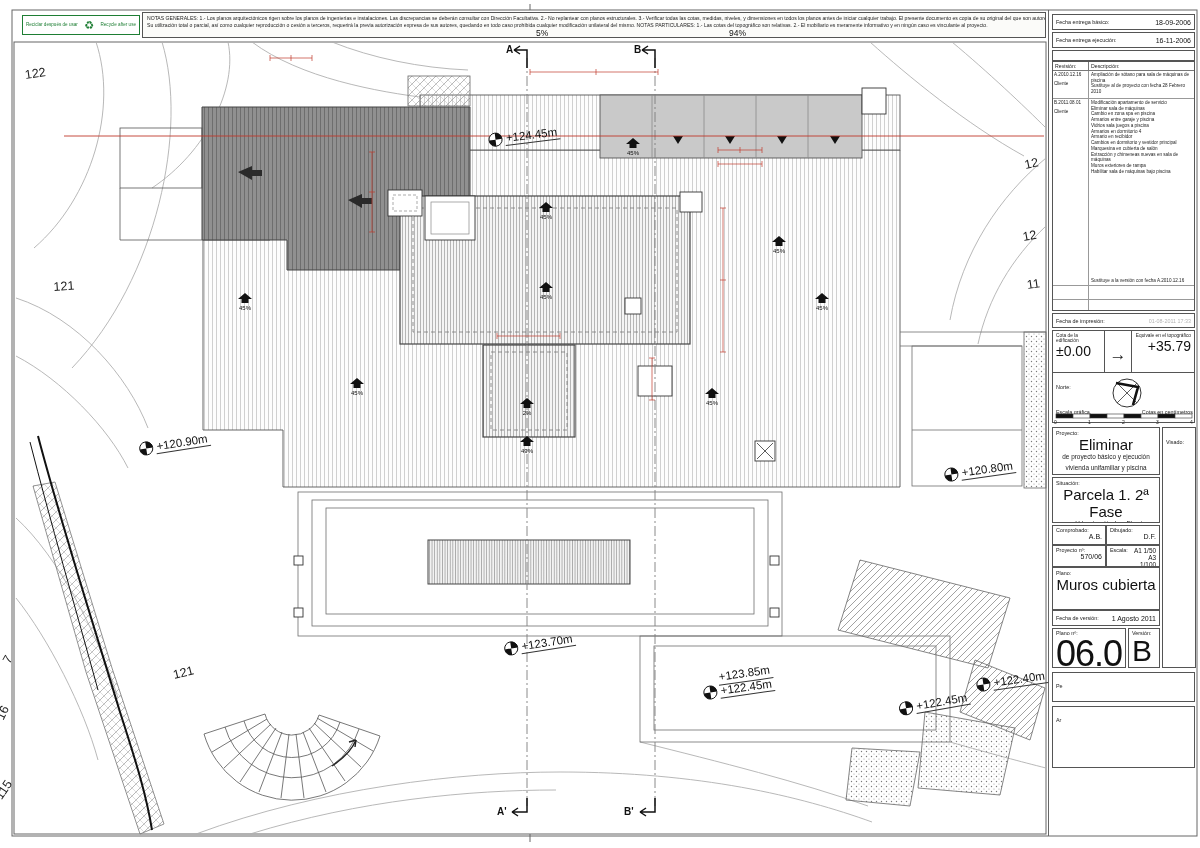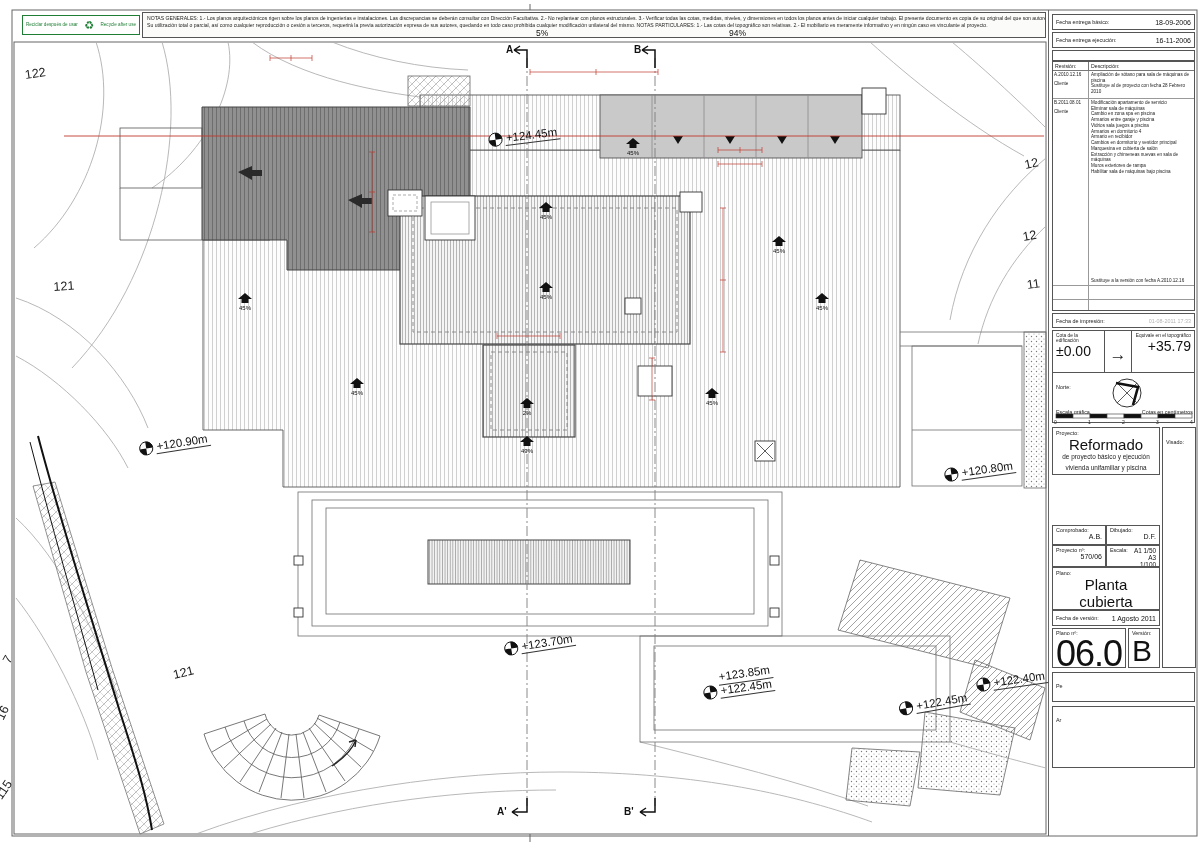--- a/index.html
+++ b/index.html
@@ -338,26 +338,32 @@
       <text x="2" y="11">0</text>
       <text x="36" y="11">1</text>
       <text x="70" y="11">2</text>
       <text x="104" y="11">3</text>
       <text x="138" y="11">4</text>
     </g>
   </svg>
 
   <div class="tb" style="left:1052px;top:427px;width:108px;height:48px;padding:2px 3px;text-align:center">
     <div class="tb-lab" style="text-align:left">Proyecto:</div>
-    <div style="font-size:15px;color:#111">Reformado</div>
+    <div style="font-size:15px;color:#111">Eliminar</div>
     <div style="font-size:6.4px">de proyecto básico y ejecución</div>
     <div style="font-size:6.4px;margin-top:4px">vivienda unifamiliar y piscina</div>
   </div>
   <div class="tb" style="left:1162px;top:427px;width:34px;height:241px;padding:2px 3px">
     <span class="tb-lab">Visado:</span>
+  </div>
+  <div class="tb" style="left:1052px;top:477px;width:108px;height:46px;padding:2px 3px;text-align:right">
+    <div class="tb-lab" style="text-align:left">Situación:</div>
+    <div style="font-size:15px;color:#111;text-align:center">Parcela 1. 2ª Fase</div>
+    <div style="font-size:6.4px">Urbanización Los Flamingos</div>
+
   </div>
   <div class="tb" style="left:1052px;top:525px;width:54px;height:20px;padding:1px 3px">
     <div class="tb-lab">Comprobado:</div>
     <div class="tb-val" style="text-align:right">A.B.</div>
   </div>
   <div class="tb" style="left:1106px;top:525px;width:54px;height:20px;padding:1px 3px">
     <div class="tb-lab">Dibujado:</div>
     <div class="tb-val" style="text-align:right">D.F.</div>
   </div>
   <div class="tb" style="left:1052px;top:545px;width:54px;height:22px;padding:1px 3px">
@@ -366,21 +372,21 @@
   </div>
   <div class="tb" style="left:1106px;top:545px;width:54px;height:22px;padding:1px 3px;display:flex;gap:3px">
     <span class="tb-lab">Escala:</span>
     <span style="flex:1;text-align:right">
       <div class="tb-val" style="font-size:6.4px">A1 1/50</div>
       <div class="tb-val" style="font-size:6.4px">A3 1/100</div>
     </span>
   </div>
   <div class="tb" style="left:1052px;top:567px;width:108px;height:43px;padding:2px 3px;text-align:right">
     <div class="tb-lab" style="text-align:left">Plano:</div>
-    <div style="font-size:15px;color:#111;text-align:center">Planta cubierta</div>
+    <div style="font-size:15px;color:#111;text-align:center">Muros cubierta</div>
 
   </div>
   <div class="tb tb-row" style="left:1052px;top:610px;width:108px;height:16px">
     <span class="tb-lab">Fecha de versión:</span>
     <span class="tb-val">1 Agosto 2011</span>
   </div>
   <div class="tb" style="left:1052px;top:628px;width:74px;height:40px;padding:1px 3px">
     <div class="tb-lab">Plano nº:</div>
     <div class="big-num">06.0</div>
   </div>

